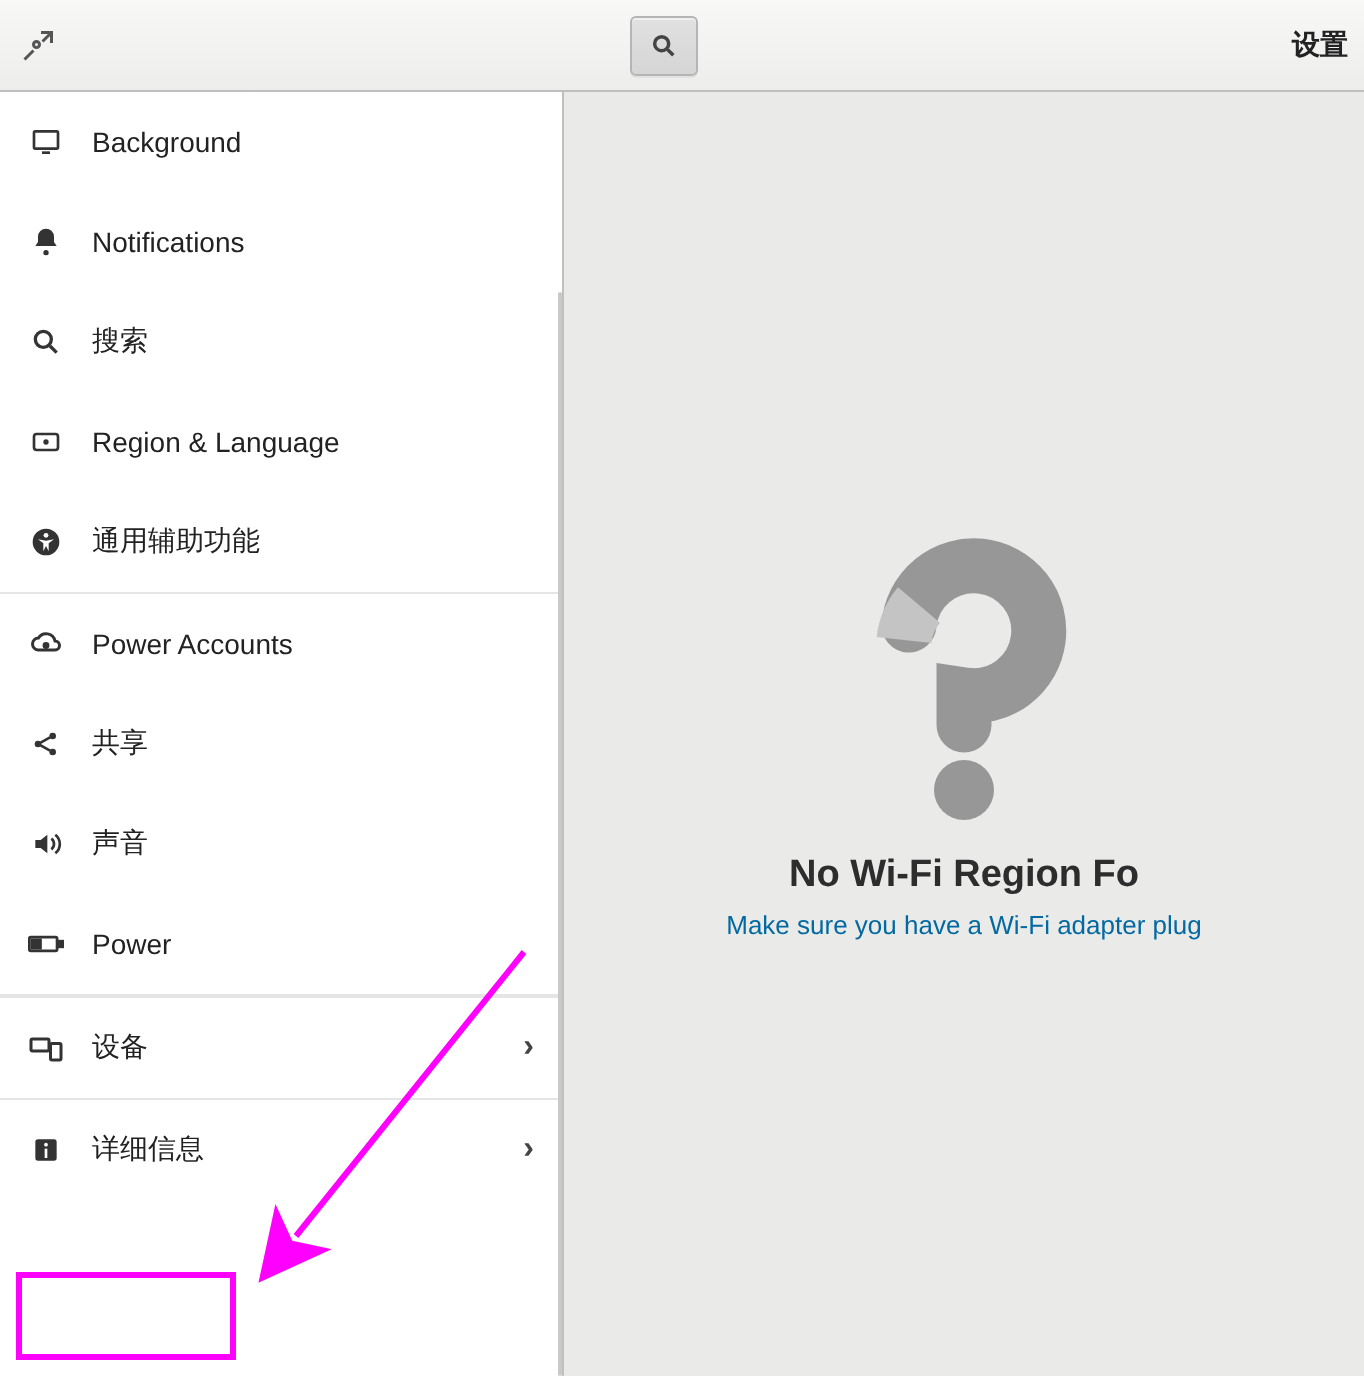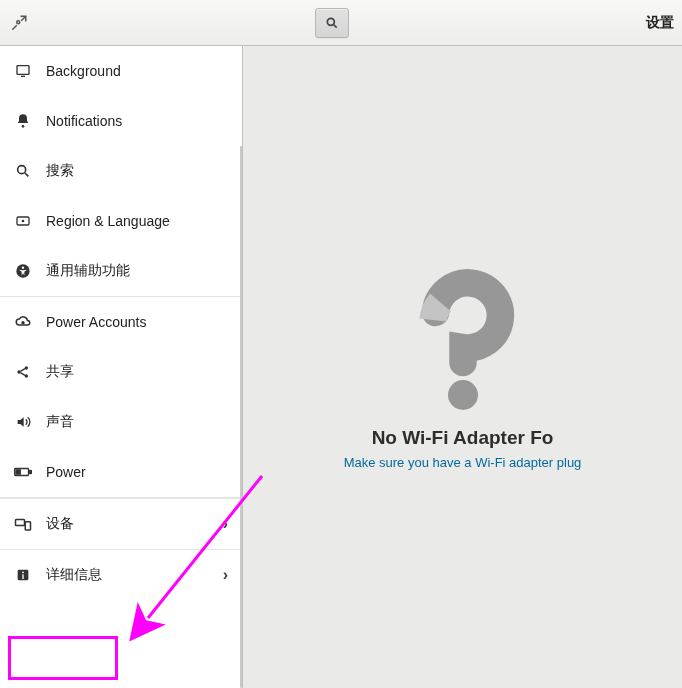--- a/index.html
+++ b/index.html
@@ -50,21 +50,21 @@
     font-weight: 600;
     color: #222;
     margin-left: 12px;
   }
   .body {
     flex: 1;
     display: flex;
     min-height: 0;
   }
   .sidebar {
-    width: 243px;
+    width: 282px;
     border-right: 1px solid #c0c0c0;
     background: #fff;
     overflow-y: auto;
     position: relative;
   }
   .scroll-indicator {
     position: absolute;
     right: 0;
     top: 100px;
     bottom: 0;
@@ -299,21 +299,21 @@
     </div>
 
     <div class="content">
       <div class="qmark">
         <svg width="150" height="150" viewBox="0 0 120 120">
           <path d="M38 38 A26 26 0 1 1 60 66 L60 78" stroke="#8f8f8f" stroke-width="22" fill="none" stroke-linecap="round"></path>
           <path d="M36 44 A26 26 0 0 1 42 30" stroke="#c0c0c0" stroke-width="22" fill="none" stroke-linecap="butt"></path>
           <circle cx="60" cy="104" r="12" fill="#8f8f8f"></circle>
         </svg>
       </div>
-      <div class="msg-title">No Wi-Fi Adapter Fo</div>
+      <div class="msg-title">No Wi-Fi Region Fo</div>
       <div class="msg-sub">Make sure you have a Wi-Fi adapter plug</div>
     </div>
   </div>
 </div>
 
 <div class="hl-box annotation"></div>
 <svg class="annotation" style="left:0;top:0" width="682" height="688">
   <defs>
     <marker id="arrowhead" markerWidth="12" markerHeight="12" refX="2" refY="6" orient="auto">
       <path d="M0,0 L12,6 L0,12 L3,6 z" fill="magenta"></path>

